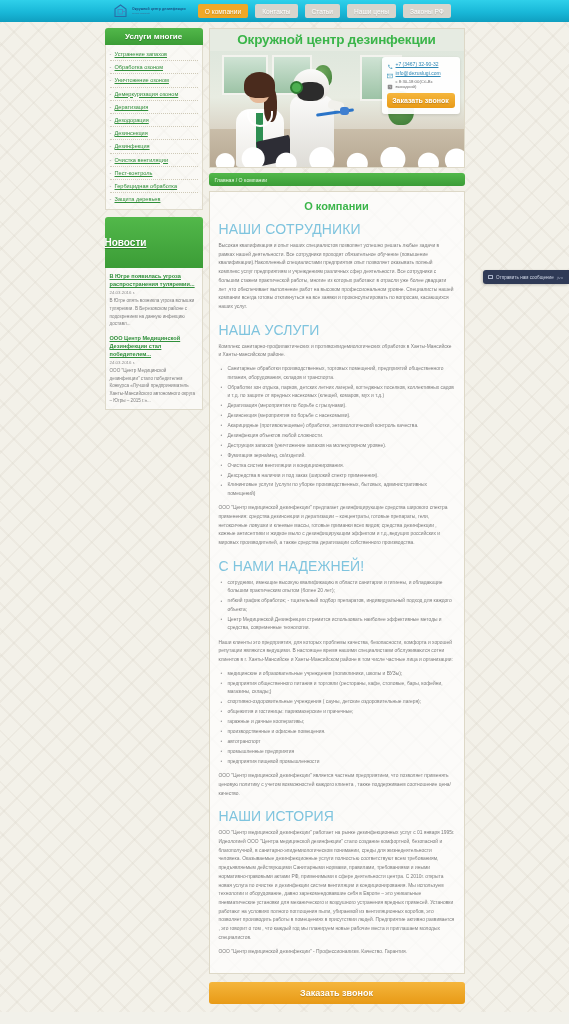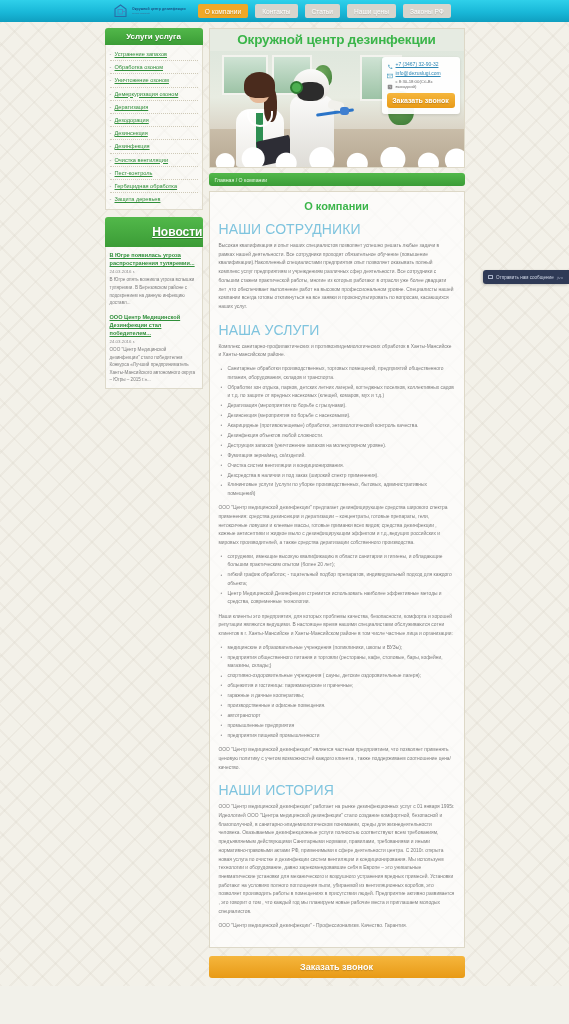--- a/index.html
+++ b/index.html
@@ -83,22 +83,22 @@
   .side-link:last-child { border-bottom: none; }
   .side-link::before {
     content: "-";
     position: absolute; left: 0; top: 3px;
     color: #8d8d8d; text-decoration: none;
   }
 
   .news-head {
     margin-top: 7px;
     background: linear-gradient(180deg, #52b84a 0%, #3b9c36 100%);
-    color: #fff; font-size: 12px; font-weight: bold; text-align: right;
-    padding: 8px 0; border-radius: 3px 3px 0 0;
+    color: #fff; font-size: 10px; font-weight: bold; text-align: left;
+    padding: 20px 0; border-radius: 3px 3px 0 0;
     text-decoration: underline;
     text-shadow: 0 1px 1px rgba(0,0,0,.25);
   }
   .news-body {
     background: rgba(255,255,255,.6);
     border: 1px solid #dedacb; border-top: none;
     padding: 4px;
   }
   .news-item { margin-bottom: 6px; }
   .news-item:last-child { margin-bottom: 0; }
@@ -287,21 +287,21 @@
   <a class="nav-btn" href="#">Контакты</a>
   <a class="nav-btn" href="#">Статьи</a>
   <a class="nav-btn" href="#">Наши цены</a>
   <a class="nav-btn" href="#">Законы РФ</a>
 </nav>
 
 <div class="page-wrap">
   <div class="container">
 
     <aside class="sidebar">
-      <div class="side-head">Услуги услуга</div>
+      <div class="side-head">Услуги многие</div>
       <div class="side-body">
         <a class="side-link" href="#">Устранение запахов</a>
         <a class="side-link" href="#">Обработка озоном</a>
         <a class="side-link" href="#">Уничтожение озоном</a>
         <a class="side-link" href="#">Демеркуризация озоном</a>
         <a class="side-link" href="#">Дератизация</a>
         <a class="side-link" href="#">Дезодорация</a>
         <a class="side-link" href="#">Дезинсекция</a>
         <a class="side-link" href="#">Дезинфекция</a>
         <a class="side-link" href="#">Очистка вентиляции</a>
@@ -414,20 +414,21 @@
           <li>Дезинфекция объектов любой сложности.</li>
           <li>Деструкция запахов (уничтожение запахов на молекулярном уровне).</li>
           <li>Фумигация зерна/мед, ск/изделий.</li>
           <li>Очистка систем вентиляции и кондиционирования.</li>
           <li>Дезсредства в наличии и под заказ (широкий спектр применения).</li>
           <li>Клининговые услуги (услуги по уборке производственных, бытовых, административных помещений)</li>
         </ul>
 
         <p class="para">ООО "Центр медицинской дезинфекции" предлагает дезинфицирующие средства широкого спектра применения: средства дезинсекции и дератизации – концентраты, готовые препараты, гели, нетоксичные ловушки и клеевые массы, готовые приманки всех видов; средства дезинфекции , кожные антисептики и жидкое мыло с дезинфицирующим эффектом и т.д.,ведущих российских и мировых производителей, а также средства дератизации собственного производства.</p>
 
+        <h2 class="sec-h">С НАМИ НАДЕЖНЕЙ!</h2>
         <ul class="bullets">
           <li>сотрудники, имеющие высокую квалификацию в области санитарии и гигиены, и обладающие большим практическим опытом (более 20 лет);</li>
           <li>гибкий график обработок; - тщательный подбор препаратов, индивидуальный подход для каждого объекта;</li>
           <li>Центр Медицинской Дезинфекции стремится использовать наиболее эффективные методы и средства, современные технологии.</li>
         </ul>
 
         <p class="para">Наши клиенты это предприятия, для которых проблемы качества, безопасности, комфорта и хорошей репутации являются ведущими. В настоящее время нашими специалистами обслуживаются сотни клиентов в г. Ханты-Мансийске и Ханты-Мансийском районе в том числе частные лица и организации:</p>
         <ul class="bullets">
           <li>медицинские и образовательные учреждения (поликлиники, школы и ВУЗы);</li>
           <li>предприятия общественного питания и торговли (рестораны, кафе, столовые, бары, кофейни, магазины, склады;)</li>

